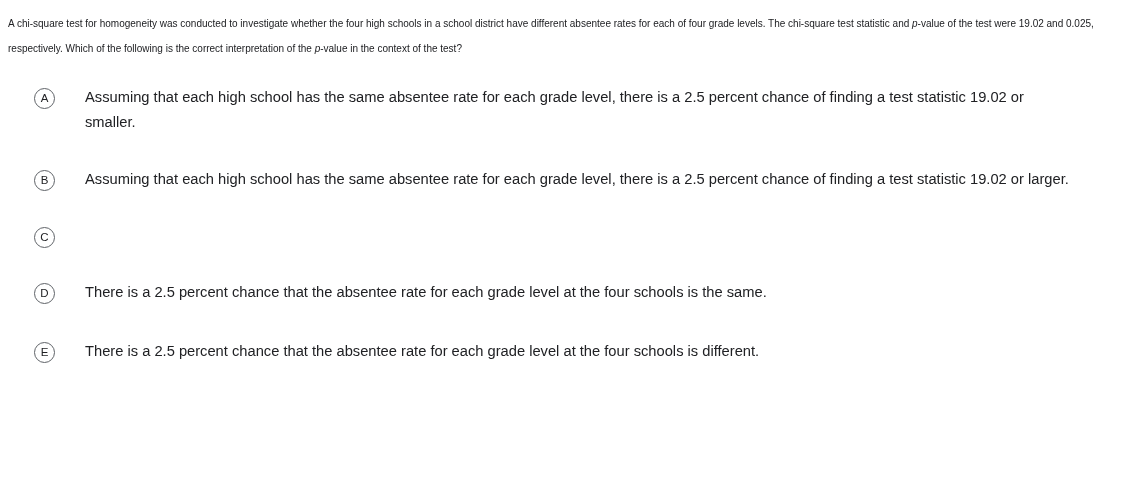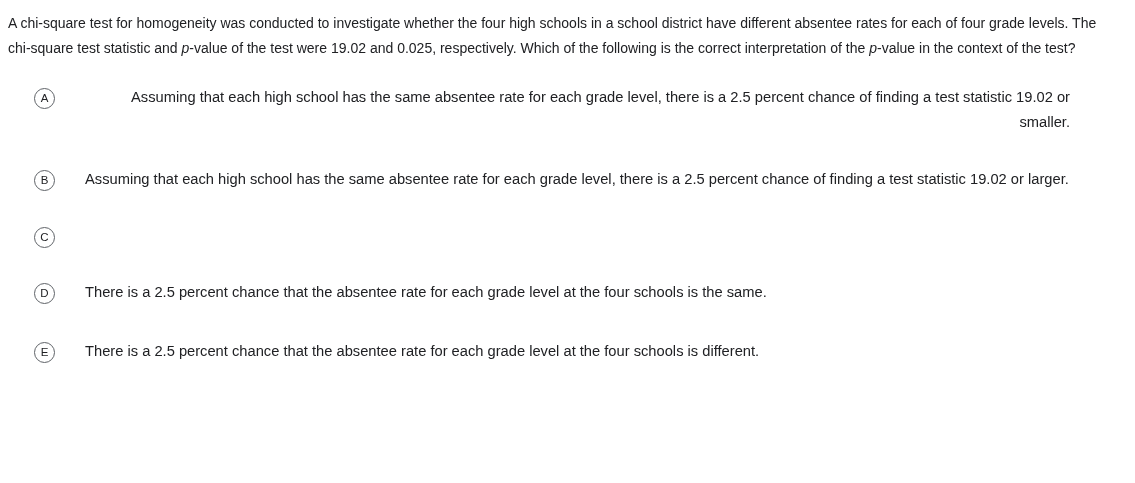--- a/index.html
+++ b/index.html
@@ -16,21 +16,21 @@
   }
   .page {
     position: relative;
     width: 1135px;
     height: 483px;
     box-sizing: border-box;
     padding: 11px 10px 0 8px;
     overflow: hidden;
   }
   .stem {
-    font-size: 14px;
+    font-size: 10px;
     line-height: 25px;
     color: #202124;
     max-width: 1120px;
     margin: 0 8px 0 0;
   }
   .stem .it {
     font-style: italic;
   }
   .choices {
     margin-top: 24px;
@@ -58,21 +58,20 @@
     margin-top: 3px;
     background: #fff;
     user-select: none;
   }
   .choice-text {
     margin-left: 30px;
     font-size: 14.7px;
     line-height: 25px;
     color: #202124;
     max-width: 985px;
-    text-align: right;
   }
   
   .choice.c-a { margin-bottom: 32px; }
   .choice.c-b { margin-bottom: 32px; }
   .choice.c-c { margin-bottom: 32px; }
   .choice.c-d { margin-bottom: 34px; }
 </style>
 </head>
 <body>
 

